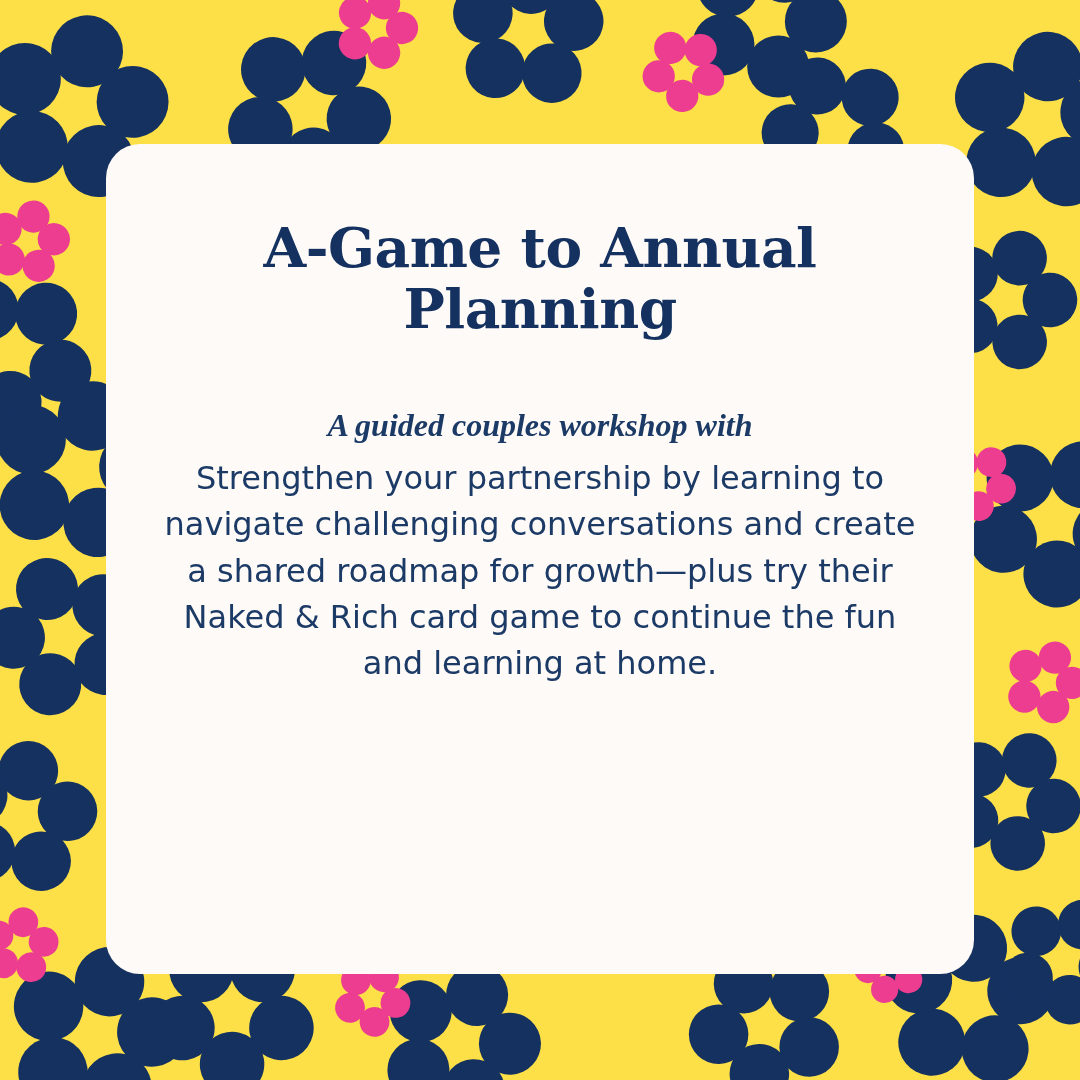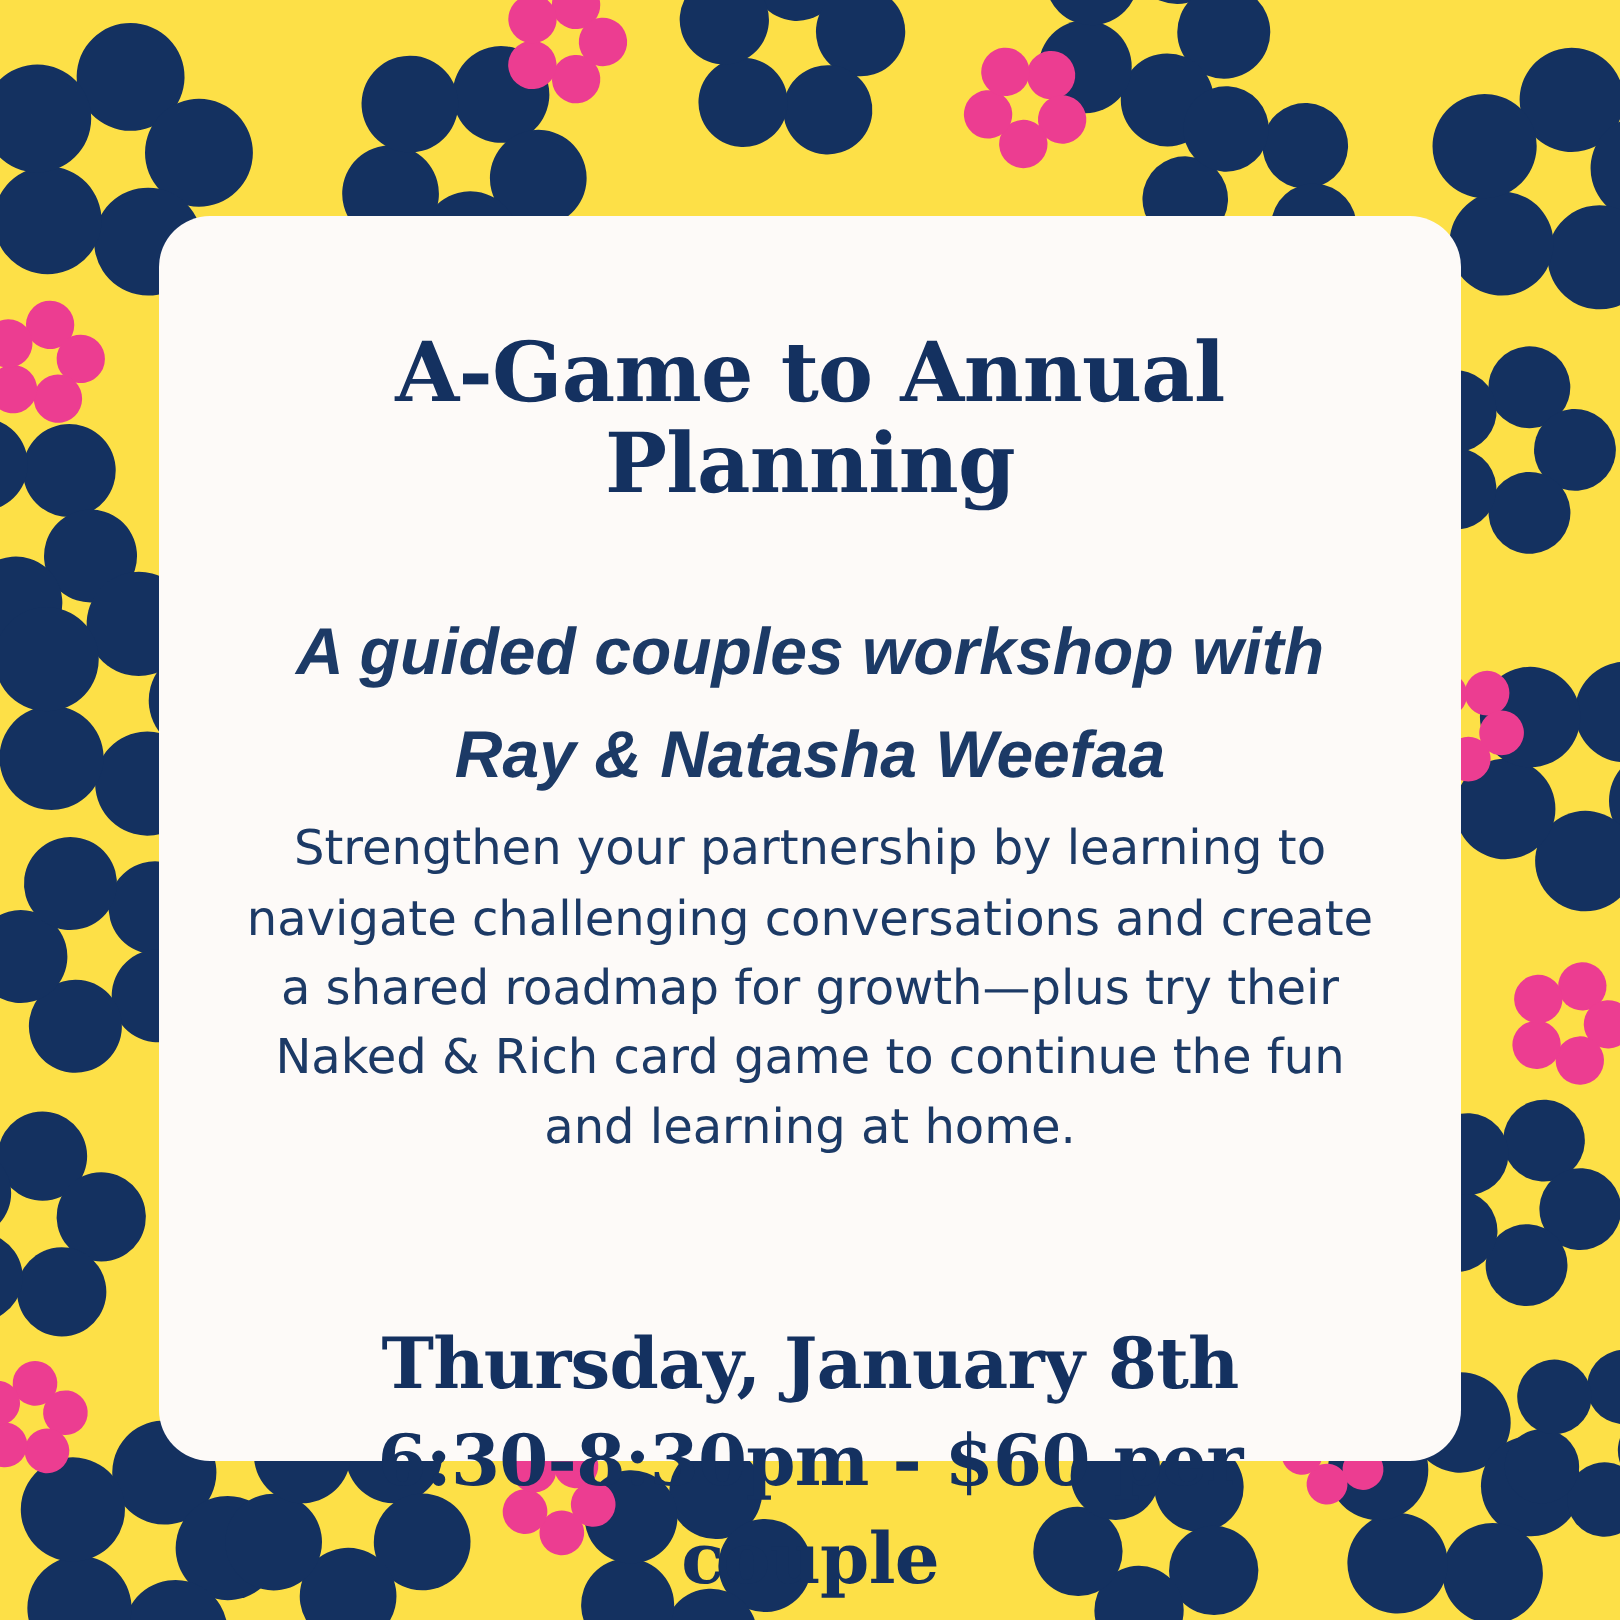--- a/index.html
+++ b/index.html
@@ -45,24 +45,24 @@
     font-family: "DejaVu Serif", serif;
     font-weight: bold;
     font-size: 55px;
     color: #143160;
     letter-spacing: -0.5px;
     line-height: 1.1;
     margin: 0;
   }
   .subtitle {
     margin-top: 62px;
-    font-family: Liberation Sans, sans-serif;
+    font-family: Liberation Serif, serif;
     font-style: italic;
     font-weight: bold;
-    font-size: 44px;
+    font-size: 32px;
     line-height: 1.56;
     color: #1c3a66;
   }
   .body-text {
     margin-top: 4px;
     font-family: "DejaVu Sans", sans-serif;
     font-weight: normal;
     font-size: 32px;
     line-height: 1.45;
     color: #1c3a66;
@@ -124,24 +124,19 @@
         <use xlink:href="#flower-shape" fill="#ec3d91" transform="translate(372,998) rotate(30) scale(24)"></use>
         <use xlink:href="#flower-shape" fill="#ec3d91" transform="translate(890,968) rotate(50) scale(22)"></use>
       </g>
   </svg>
 
   <div class="card">
     <h1 class="title">A-Game to Annual Planning</h1>
 
     <div class="subtitle">
       <div>A guided couples workshop with</div>
-      <div>Ray &amp; Natasha Weefaa</div>
     </div>
 
     <p class="body-text">Strengthen your partnership by learning to navigate challenging conversations and create a shared roadmap for growth—plus try their Naked &amp; Rich card game to continue the fun and learning at home.</p>
 
-    <div class="details">
-      <div>Thursday, January 8th</div>
-      <div>6:30-8:30pm - $60 per couple</div>
-    </div>
   </div>
 
 </div>
 
 </body></html>

